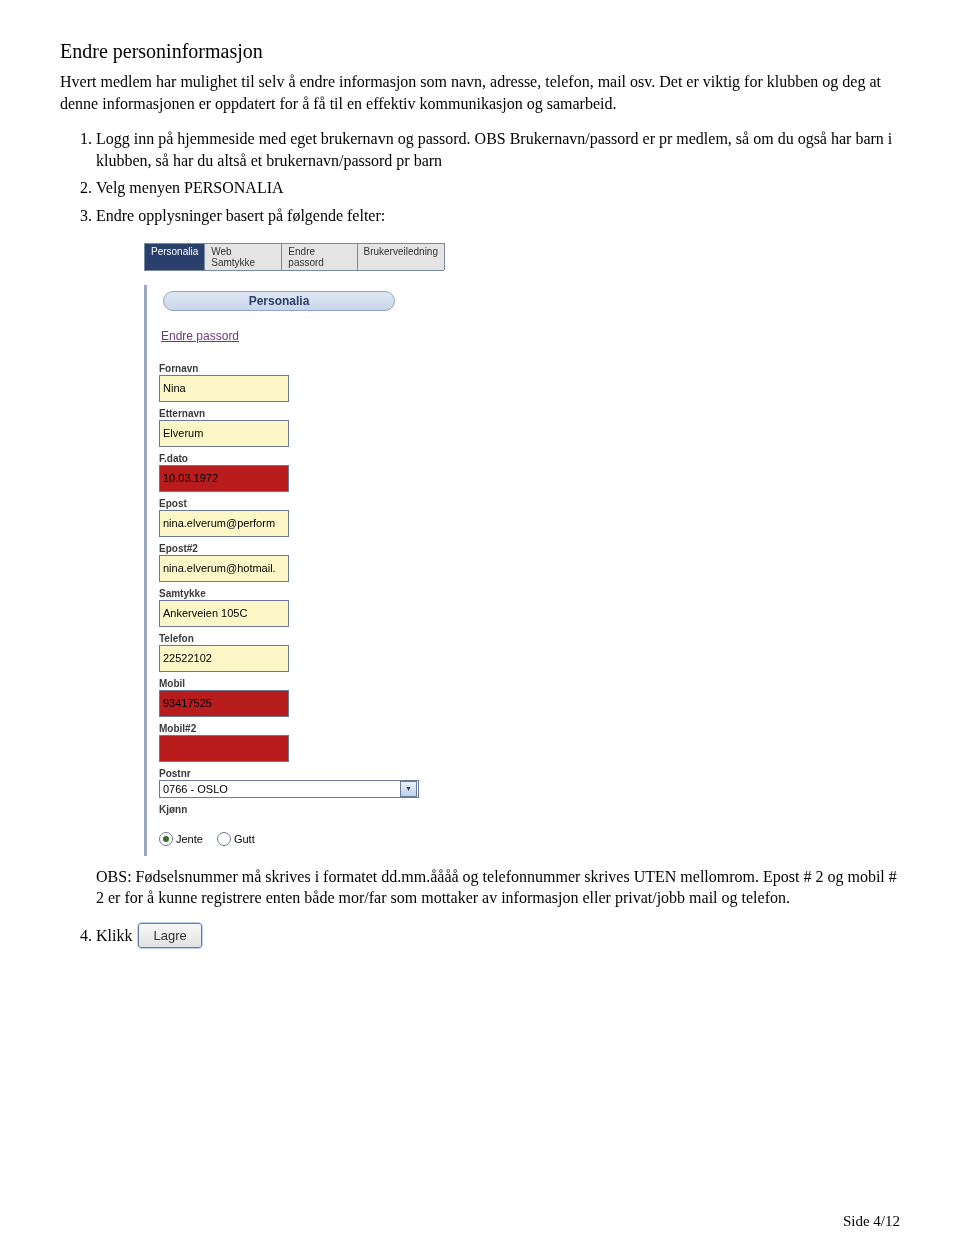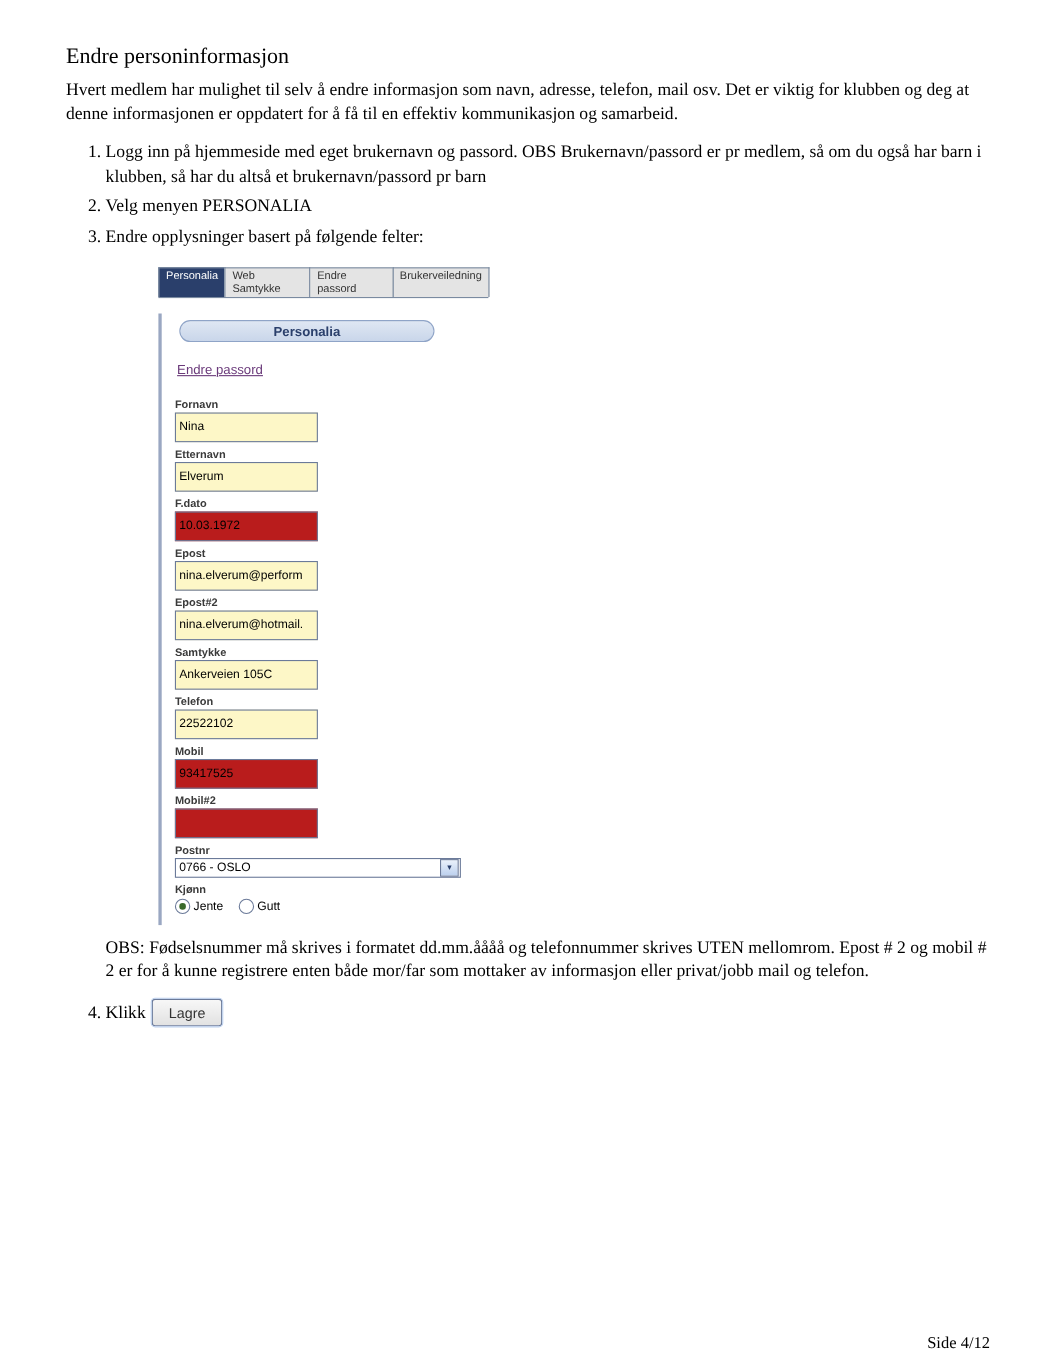--- a/index.html
+++ b/index.html
@@ -124,21 +124,21 @@
     align-items: center;
     justify-content: center;
     font-size: 8px;
     color: #2a3f6b;
     margin-right: -2px;
   }
   .radio-row {
     display: flex;
     align-items: center;
     gap: 14px;
-    margin-top: 2px;
+    margin-top: 17px;
   }
   .radio-row label {
     display: flex;
     align-items: center;
     gap: 3px;
     font-size: 11px;
   }
   .radio {
     width: 12px;
     height: 12px;

